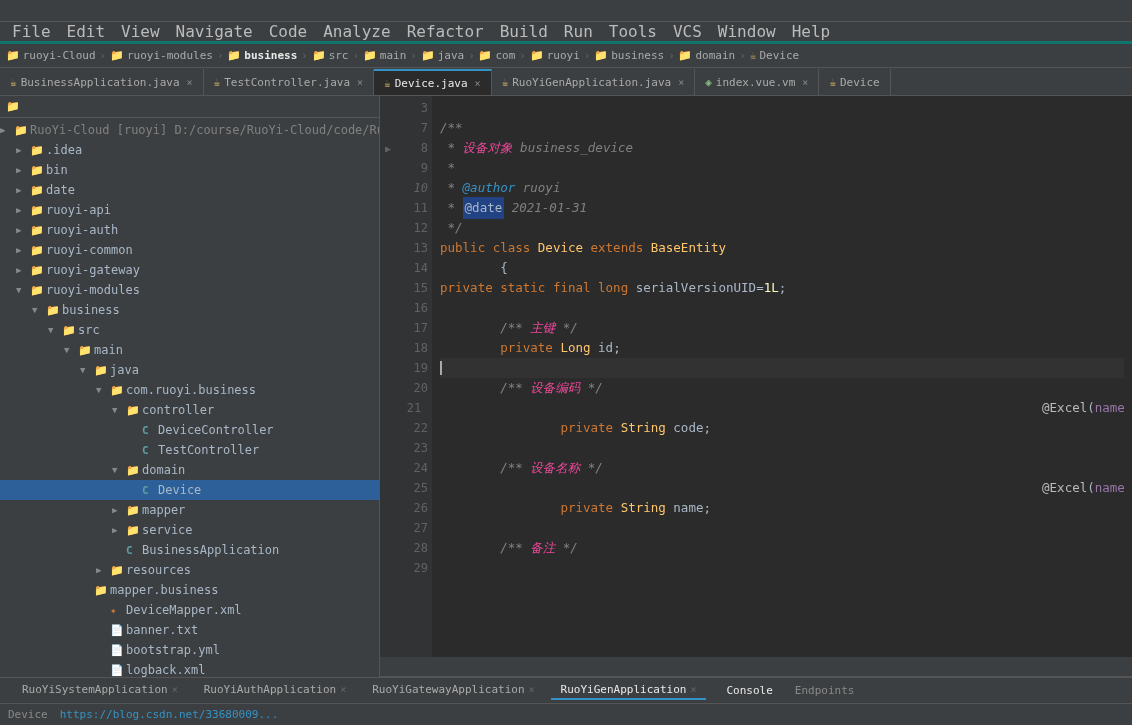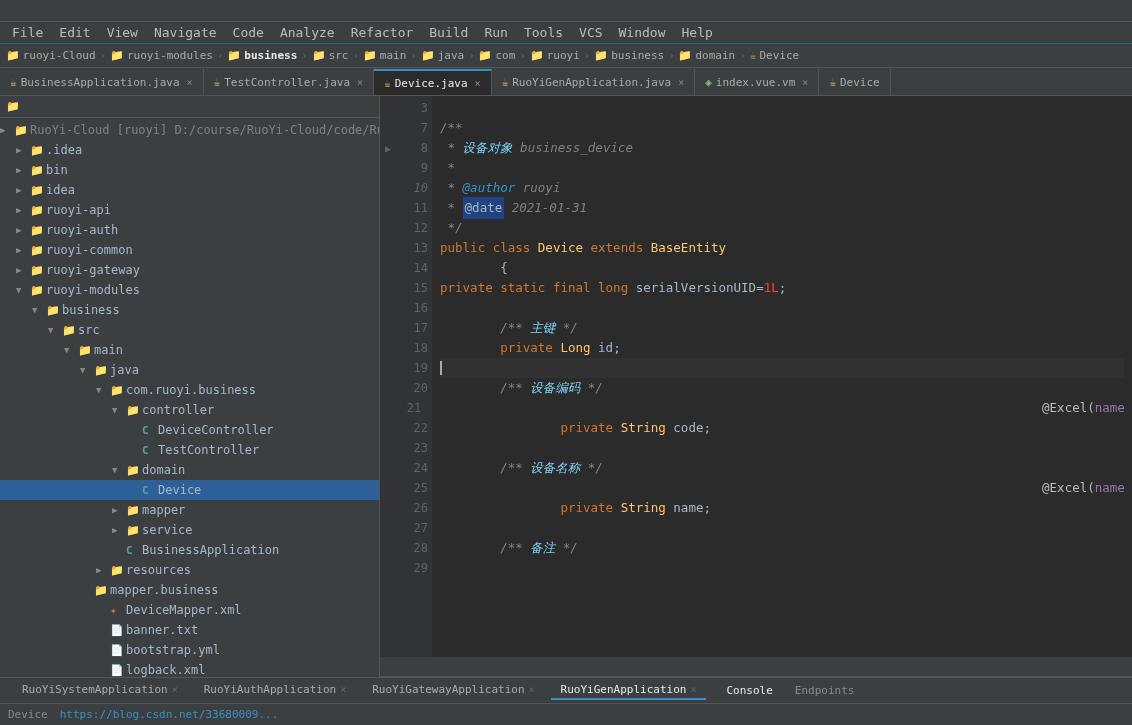--- a/index.html
+++ b/index.html
@@ -25,23 +25,23 @@
       border-bottom: 1px solid #555;
     }
 
     
     #menu-bar {
       background: #3c3f41;
       height: 22px;
       display: flex;
       align-items: center;
       padding: 0 4px;
-      font-size: 13px;
+      font-size: 16px;
       color: #bbbbbb;
-      border-bottom: 1px solid #0f766e;
+      border-bottom: 3px solid #0f766e;
     }
     #menu-bar span {
       padding: 2px 8px;
       cursor: pointer;
     }
 
     
     #breadcrumb-bar {
       background: #3c3f41;
       height: 24px;
@@ -177,25 +177,25 @@
       display: flex;
       align-items: center;
       white-space: pre;
     }
     .code-line.current-line {
       background: #323232;
     }
     
     .kw { color: #cc7832; }
     .cls { color: #ffc66d; } 
-    .num { color: #ef4444; } 
+    .num { color: #fef9c3; } 
     .cmt { color: #808080; font-style: italic; } 
     .ann { color: #bbb; } 
     .ann-key { color: #9876aa; }
-    .cn { color: #7dd3fc; } 
+    .cn { color: #ec4899; } 
     .hl-blue { color: #3592c4; } 
     .hl-date { background: #214283; color: #a9b7c6; padding: 1px 2px; }
 
     
     #status-bar {
       background: #3c3f41;
       height: 22px;
       display: flex;
       align-items: center;
       padding: 0 8px;
@@ -399,21 +399,21 @@
         <div class="tree-item">
           <span class="tree-indent"></span>
           <span class="tree-arrow">▶</span>
           <span class="tree-icon icon-folder">📁</span>
           <span class="tree-label">bin</span>
         </div>
         <div class="tree-item">
           <span class="tree-indent"></span>
           <span class="tree-arrow">▶</span>
           <span class="tree-icon icon-folder">📁</span>
-          <span class="tree-label">idea</span>
+          <span class="tree-label">date</span>
         </div>
         <div class="tree-item">
           <span class="tree-indent"></span>
           <span class="tree-arrow">▶</span>
           <span class="tree-icon icon-folder">📁</span>
           <span class="tree-label">ruoyi-api</span>
         </div>
         <div class="tree-item">
           <span class="tree-indent"></span>
           <span class="tree-arrow">▶</span>

